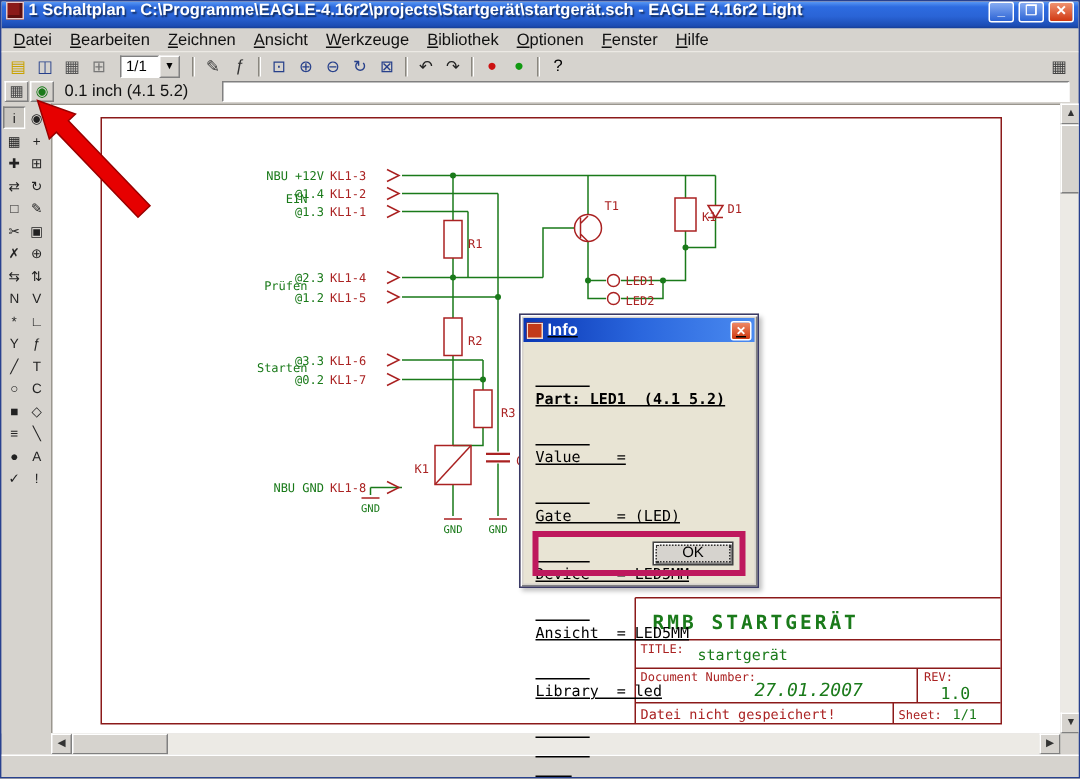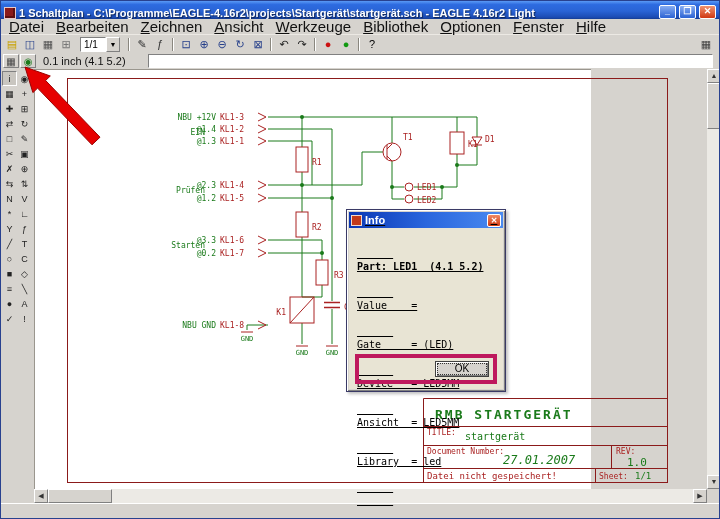--- a/index.html
+++ b/index.html
@@ -5,37 +5,37 @@
   * { box-sizing: border-box; }
   html,body { margin:0; padding:0; background:#888; }
   #win {
     position:relative; width:720px; height:519px; overflow:hidden;
     background:#d6d3ce; font-family:"Liberation Sans",sans-serif;
     border:1px solid #28418f;
   }
   
   .titlebar{
     position:absolute; left:0; top:0; width:100%; height:18px;
-    display:flex; align-items:flex-end; gap:3px; padding:0 3px;
+    display:flex; align-items:flex-start; gap:3px; padding:0 3px;
     background:linear-gradient(180deg,#5a9af6 0%,#2d6be0 20%,#2a64d6 55%,#1c4cb4 90%,#153c92 100%);
     color:#fff; font-size:11px; font-weight:bold;
   }
   .app-icon{ width:12px; height:12px; flex:none; background:#8b1a1a;
     box-shadow:inset 0 0 0 1px #e9c9c9, inset -3px -3px 0 #5d0f0f; }
   .title-text{ flex:1; white-space:nowrap; overflow:hidden; text-overflow:ellipsis;
     text-shadow:1px 1px 1px rgba(0,0,0,.55); }
   .tb-btn{ width:17px; height:14px; flex:none; border:1px solid #fff; border-radius:2px;
     font-size:9px; line-height:11px; text-align:center; color:#fff; font-weight:bold; }
   .tb-min,.tb-max{ background:linear-gradient(180deg,#86acf2,#2c63d4); }
   .tb-close{ background:linear-gradient(180deg,#f0926f,#d03812); }
   
   .menubar{
     position:absolute; left:0; top:18px; width:100%; height:16px;
     background:#d6d3ce; display:flex; align-items:center; padding-left:2px;
-    font-size:15px; border-bottom:1px solid #ece9e4;
+    font-size:11px; border-bottom:1px solid #ece9e4;
   }
   .menu-item{ display:inline-block; padding:1px 6px; color:#111; }
   .menu-item::first-letter{ text-decoration:underline; }
   
   .toolbar{
     position:absolute; left:0; top:34px; width:100%; height:18px;
     background:#d6d3ce; display:flex; align-items:center; padding:0 4px 0 2px;
   }
   .tbtn{ width:18px; height:16px; border:1px solid #d6d3ce; display:flex;
     align-items:center; justify-content:center; font-size:11px; }
@@ -62,21 +62,21 @@
   .palette{
     position:absolute; left:0; top:68px; width:33px; height:420px; background:#d6d3ce;
     display:grid; grid-template-columns:15px 15px; grid-auto-rows:15px; padding:2px 1px;
     align-content:start;
   }
   .ptool{ width:15px; height:15px; border:1px solid #d6d3ce; font-size:9px; color:#222;
     display:flex; align-items:center; justify-content:center; }
   .ptool.active{ border-color:#808080 #fff #fff #808080; background:#c9c6c0; }
   
   .canvas{
-    position:absolute; left:33px; top:68px; width:557px; height:420px; background:#fff;
+    position:absolute; left:33px; top:68px; width:673px; height:420px; background:#fff;
     border-left:1px solid #9a968e; border-top:1px solid #9a968e;
   }
   .canvas svg{ position:absolute; left:0; top:0; }
   
   .vscroll{ position:absolute; left:706px; top:68px; width:14px; height:420px; background:#eceae5; }
   .hscroll{ position:absolute; left:33px; top:488px; width:673px; height:14px; background:#eceae5; }
   .sb-btn{ position:absolute; width:14px; height:14px; background:#d6d3ce; border:1px solid;
     border-color:#fff #808080 #808080 #fff; font-size:7px; line-height:12px; text-align:center; color:#333; }
   .vthumb{ position:absolute; left:0; top:14px; width:14px; height:46px; background:#d6d3ce;
     border:1px solid; border-color:#fff #808080 #808080 #fff; }

